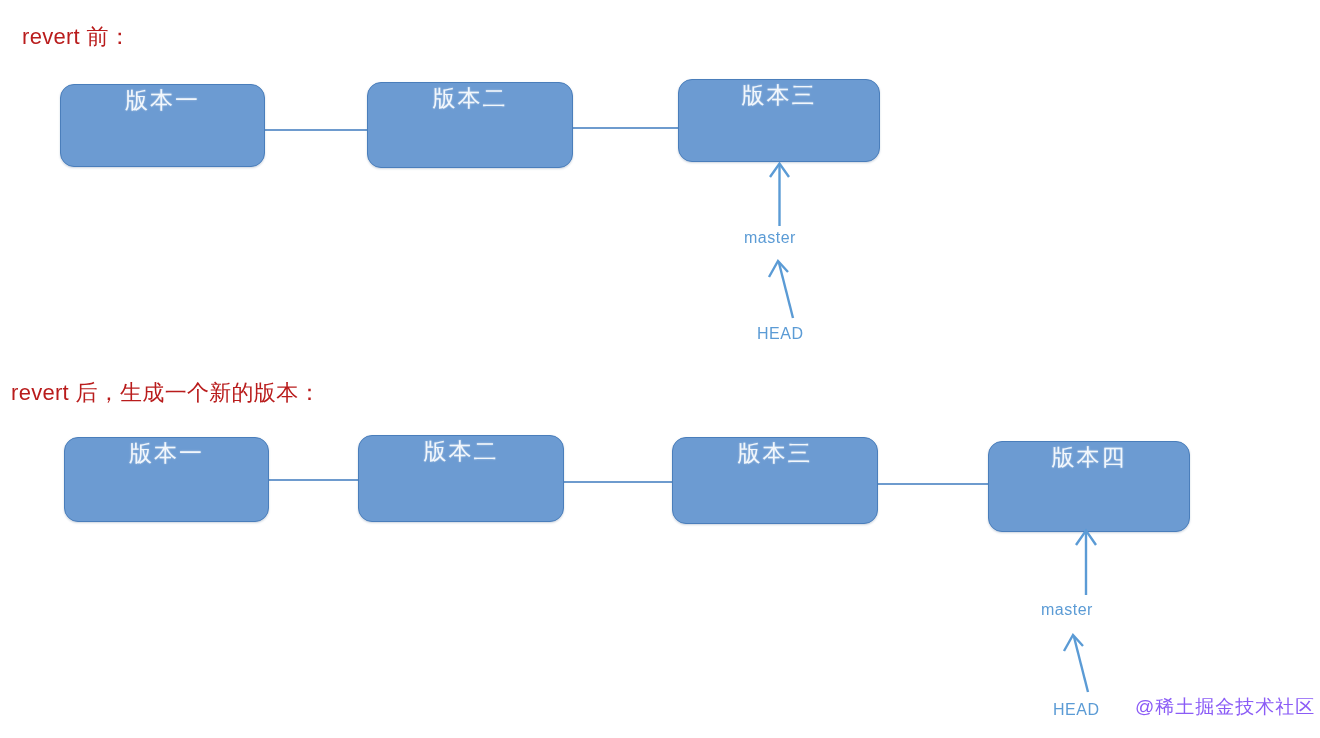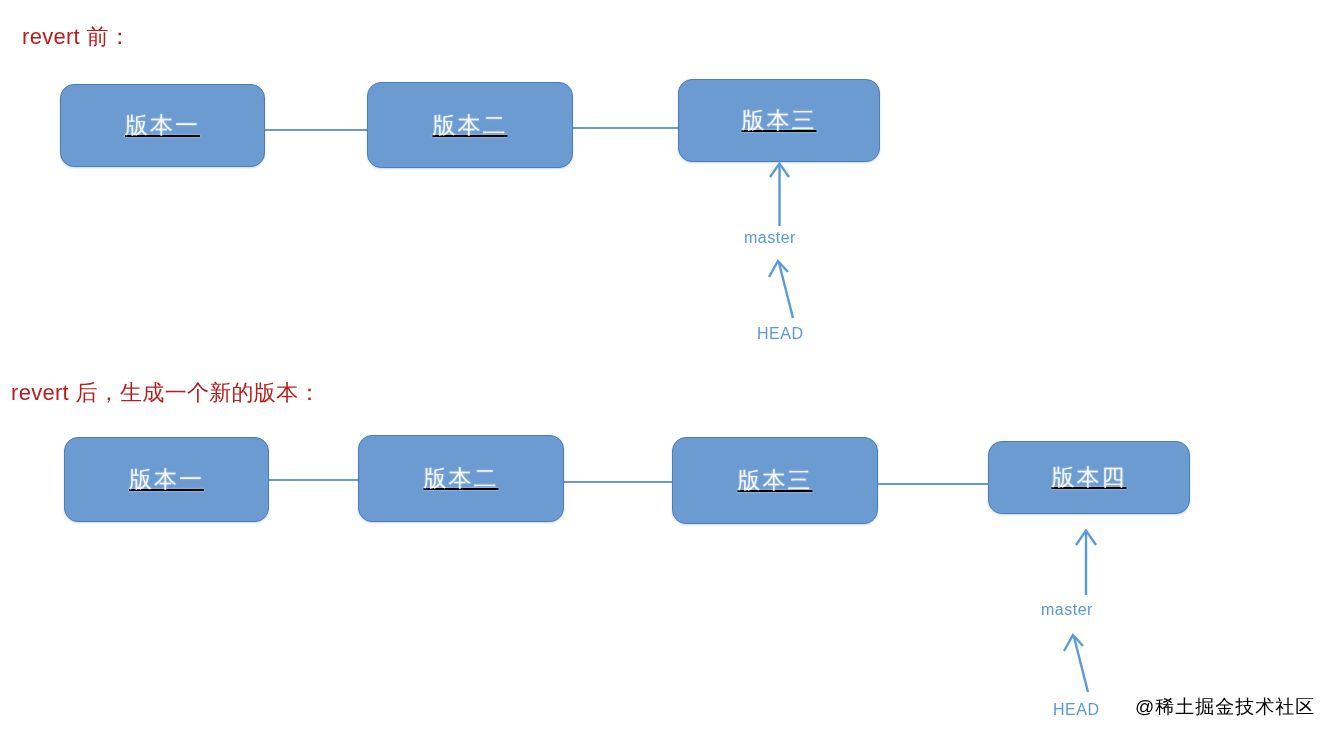--- a/index.html
+++ b/index.html
@@ -22,24 +22,22 @@
     white-space: nowrap;
     letter-spacing: 0.3px;
   }
   .commit-box {
     position: absolute;
     box-sizing: border-box;
     background: #6c9bd2;
     border: 1.6px solid #4a7ebb;
     border-radius: 14px;
     display: flex;
-    align-items: center;
     justify-content: center;
     box-shadow: 0 1px 2px rgba(60,90,130,0.25);
-    text-decoration: underline;
   }
   .commit-label {
     font-size: 23px;
     color: #f2f7fc;
     letter-spacing: 2px;
     text-shadow: 0 0 2px rgba(255,255,255,0.55);
     white-space: nowrap;
   }
   .connector {
     position: absolute;
@@ -53,21 +51,21 @@
     white-space: nowrap;
     letter-spacing: 0.5px;
   }
   .arrow-svg {
     position: absolute;
     overflow: visible;
   }
   .watermark {
     position: absolute;
     font-size: 19px;
-    color: #000000;
+    color: #8b5cf6;
     white-space: nowrap;
     letter-spacing: 1px;
   }
 </style>
 </head>
 <body>
 
 <div id="canvas">
 
   <div class="section-title" style="left:22px; top:22px;">revert 前：</div>
@@ -107,21 +105,21 @@
 
   <div class="commit-box" style="left:64px; top:437px; width:205px; height:85px;">
     <span class="commit-label">版本一</span>
   </div>
   <div class="commit-box" style="left:358px; top:435px; width:206px; height:87px;">
     <span class="commit-label">版本二</span>
   </div>
   <div class="commit-box" style="left:672px; top:437px; width:206px; height:87px;">
     <span class="commit-label">版本三</span>
   </div>
-  <div class="commit-box" style="left:988px; top:441px; width:202px; height:73px;">
+  <div class="commit-box" style="left:988px; top:441px; width:202px; height:91px;">
     <span class="commit-label">版本四</span>
   </div>
 
   <svg class="arrow-svg" style="left:1066px; top:527px; width:42px; height:68px;" viewBox="0 0 42 68">
     <line x1="20" y1="68" x2="20" y2="5" stroke="#5b9bd5" stroke-width="2.4"></line>
     <polyline points="10,18 20,3.5 30,18" fill="none" stroke="#5b9bd5" stroke-width="2.4"></polyline>
   </svg>
 
   <div class="ref-label" style="left:1041px; top:601px;">master</div>
 

